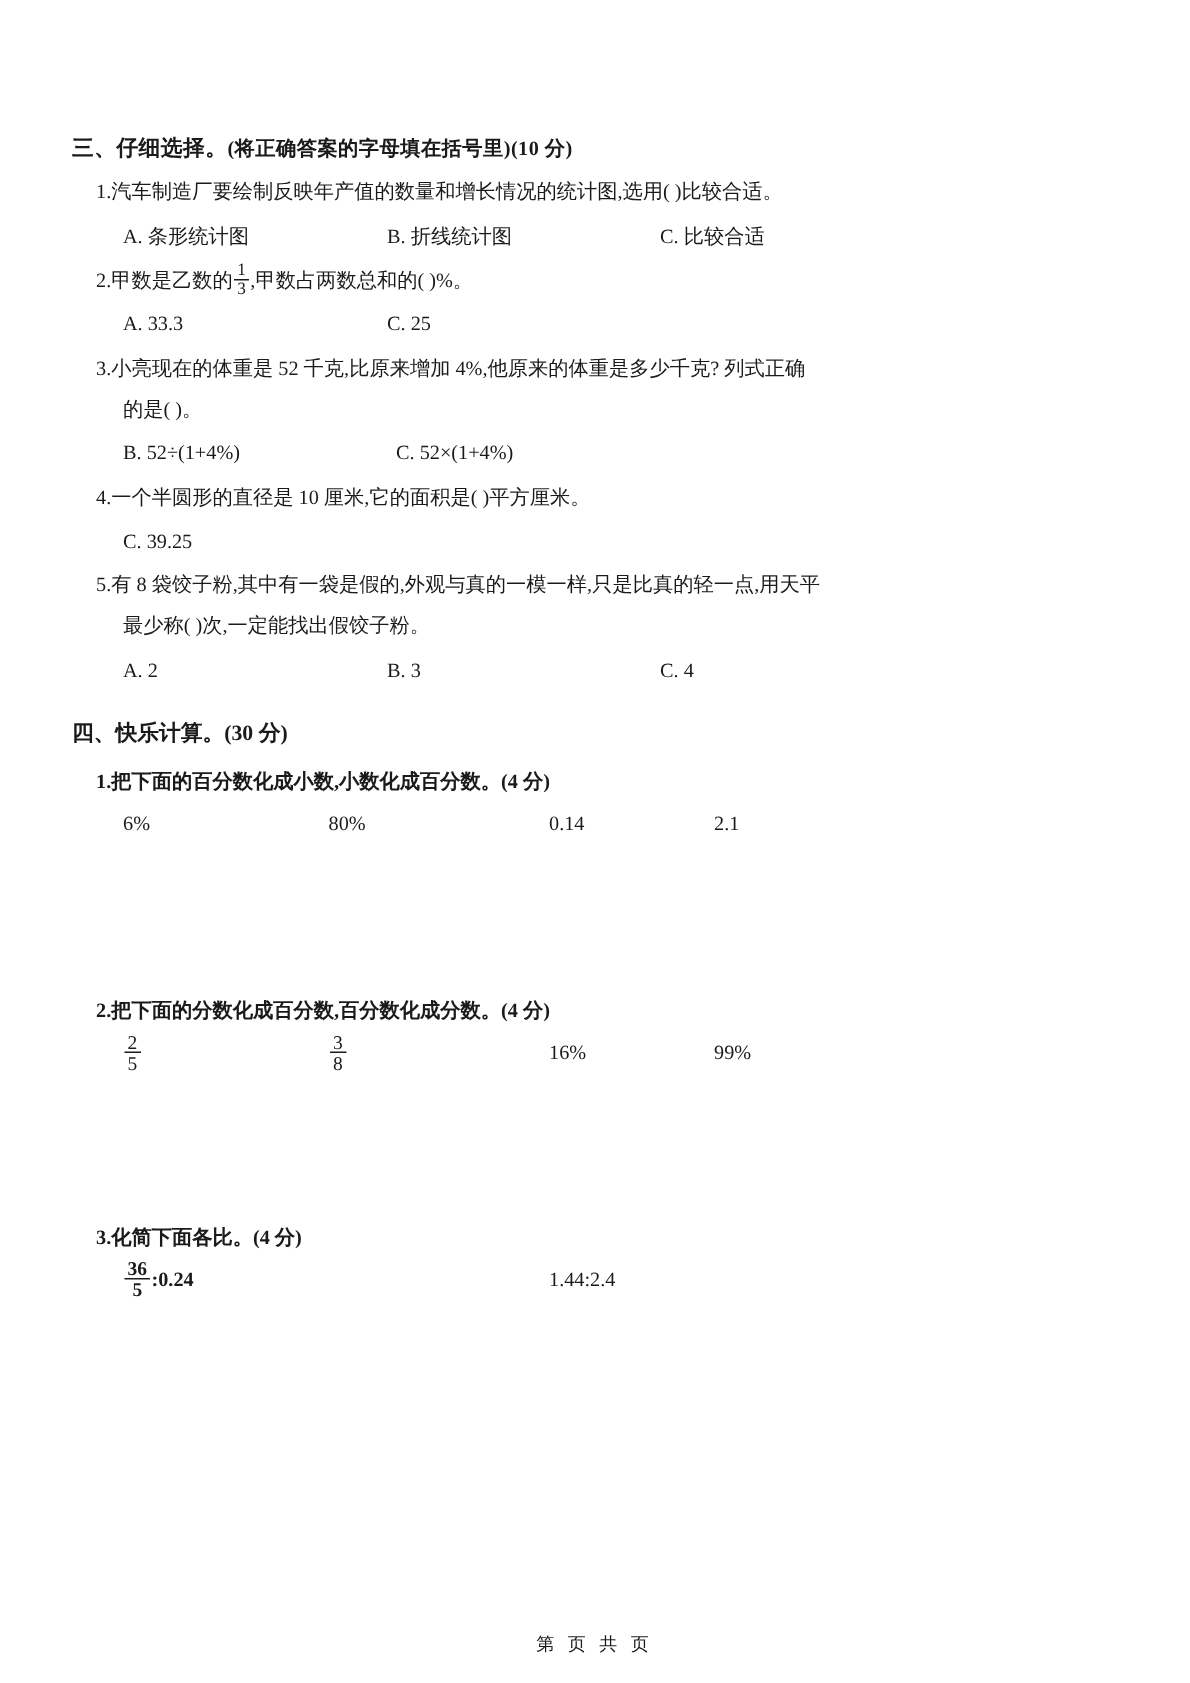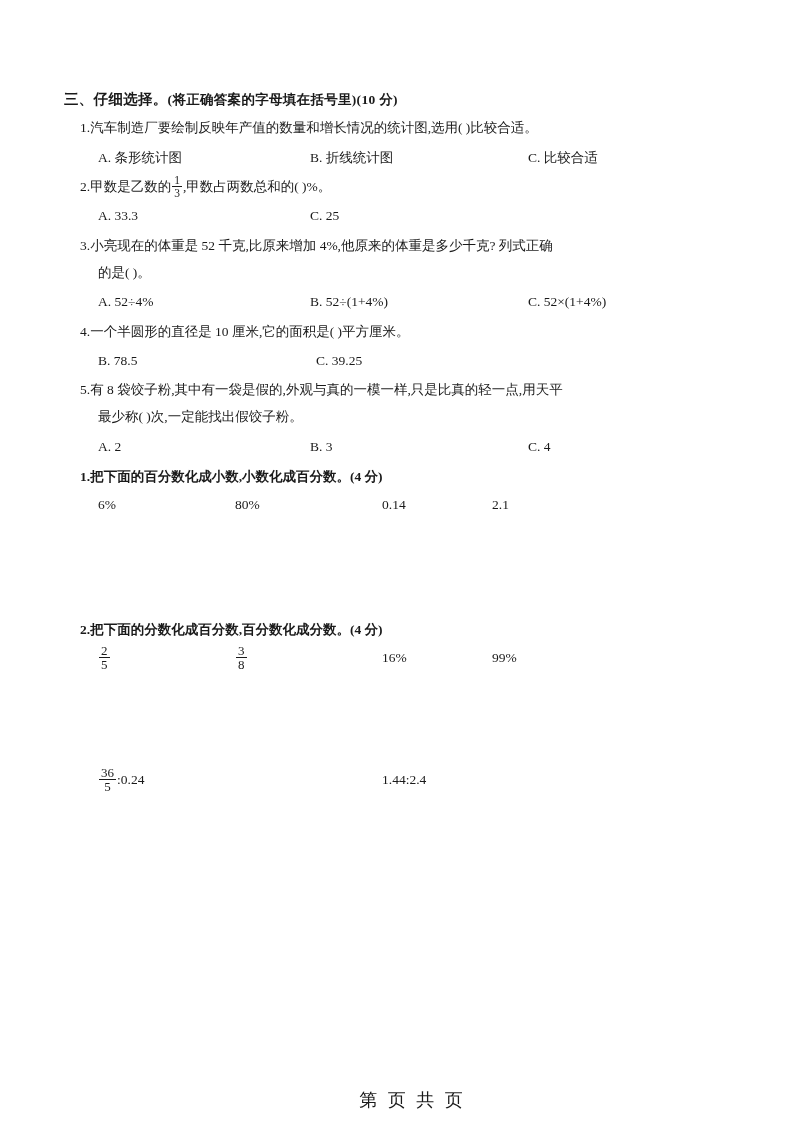--- a/index.html
+++ b/index.html
@@ -10,21 +10,21 @@
     width: 793px;
     height: 1122px;
     background: #ffffff;
     font-family: "Liberation Serif", "DejaVu Serif", serif;
     color: #1a1a1a;
     position: relative;
     overflow: hidden;
   }
   .page {
     position: absolute;
-    left: 16px; top: 0;
+    left: 0; top: 0;
     width: 637px;
     height: 1122px;
     padding: 0;
   }
   .content {
     position: absolute;
     left: 48px;
     top: 88px;
     width: 660px;
   }
@@ -44,21 +44,20 @@
     padding-left: 16px;
     font-size: 13.5px;
     line-height: 1.95;
   }
   .opts {
     display: flex;
     padding-left: 34px;
     font-size: 13.5px;
     line-height: 1.95;
     margin-bottom: 3px;
-    gap: 36px;
   }
   .opts .opt { display: inline-block; }
   .opt-a { width: 176px; }
   .opt-b { width: 182px; }
   .opt-c { }
   .sec4-head {
     font-weight: bold;
     font-size: 14.5px;
     margin: 18px 0 6px 0;
     line-height: 1.6;
@@ -106,21 +105,21 @@
   }
   .frac-big {
     font-size: 13px;
   }
   .footer {
     position: absolute;
     left: 0;
     top: 1088px;
     width: 793px;
     text-align: center;
-    font-size: 18px;
+    font-size: 12px;
     letter-spacing: 3px;
     color: #1a1a1a;
     font-family: "Liberation Serif", serif;
   }
 </style>
 </head>
 <body>
 
 <div class="page">
   <div class="content">
@@ -146,45 +145,46 @@
       <span class="opt opt-c">C. 25</span>
     </div>
 
     <div class="q">
       <span>3.</span><span>小亮现在的体重是 52 千克,比原来增加 4%,他原来的体重是多少千克? 列式正确</span>
     </div>
     <div class="q" style="padding-left:34px;margin-top:-2px;">
       <span>的是(        )。</span>
     </div>
     <div class="opts">
-      <span class="opt opt-a">A. 52÷4%</span>
       <span class="opt opt-b">B. 52÷(1+4%)</span>
       <span class="opt opt-c">C. 52×(1+4%)</span>
     </div>
 
     <div class="q">
       <span>4.</span><span>一个半圆形的直径是 10 厘米,它的面积是(        )平方厘米。</span>
     </div>
     <div class="opts">
-      <span class="opt opt-b">B. 78.5</span>
       <span class="opt opt-c">C. 39.25</span>
     </div>
 
     <div class="q">
       <span>5.</span><span>有 8 袋饺子粉,其中有一袋是假的,外观与真的一模一样,只是比真的轻一点,用天平</span>
     </div>
     <div class="q" style="padding-left:34px;margin-top:-2px;">
       <span>最少称(        )次,一定能找出假饺子粉。</span>
     </div>
     <div class="opts">
       <span class="opt opt-a">A. 2</span>
       <span class="opt opt-b">B. 3</span>
       <span class="opt opt-c">C. 4</span>
     </div>
 
+    <div class="sec4-head">
+      <span>四、快乐计算。</span><span class="note">(30 分)</span>
+    </div>
 
     <div class="sub-q">
       <span>1.</span><span>把下面的百分数化成小数,小数化成百分数。(4 分)</span>
     </div>
     <div class="row-items">
       <span class="cell c1">6%</span>
       <span class="cell c2">80%</span>
       <span class="cell c3">0.14</span>
       <span class="cell c4">2.1</span>
     </div>
@@ -194,22 +194,25 @@
       <span>2.</span><span>把下面的分数化成百分数,百分数化成分数。(4 分)</span>
     </div>
     <div class="row-items">
       <span class="cell c1"><span class="frac frac-big"><span class="num">2</span><span class="den">5</span></span></span>
       <span class="cell c2"><span class="frac frac-big"><span class="num">3</span><span class="den">8</span></span></span>
       <span class="cell c3">16%</span>
       <span class="cell c4">99%</span>
     </div>
     <div class="gap-b"></div>
 
+    <div class="sub-q">
+      <span>3.</span><span>化简下面各比。(4 分)</span>
+    </div>
     <div class="row-items">
-      <span class="cell" style="width:284px;"><span class="frac frac-big"><span class="num">36</span><span class="den">5</span></span><span>:0.24</span></span>
+      <span class="cell" style="width:284px;font-weight:bold;"><span class="frac frac-big"><span class="num">36</span><span class="den">5</span></span><span>:0.24</span></span>
       <span class="cell">1.44:2.4</span>
     </div>
     <div class="gap-c"></div>
 
   </div>
 
   <div class="footer">第 页 共 页</div>
 </div>
 
 </body></html>

